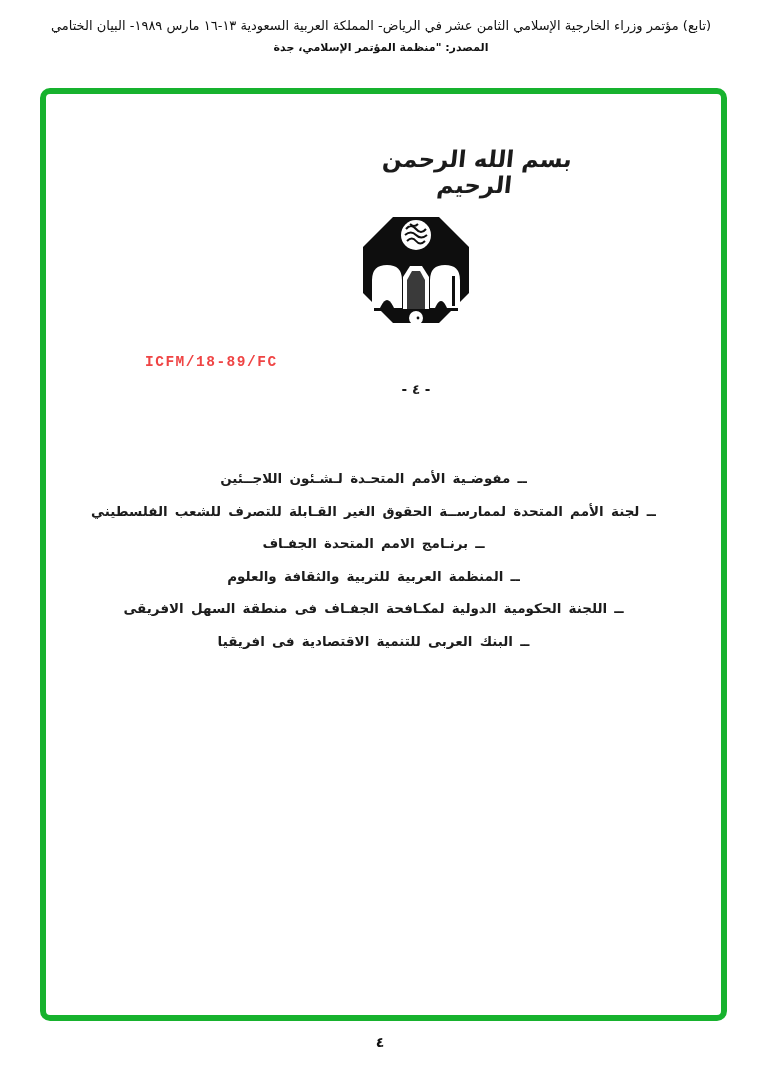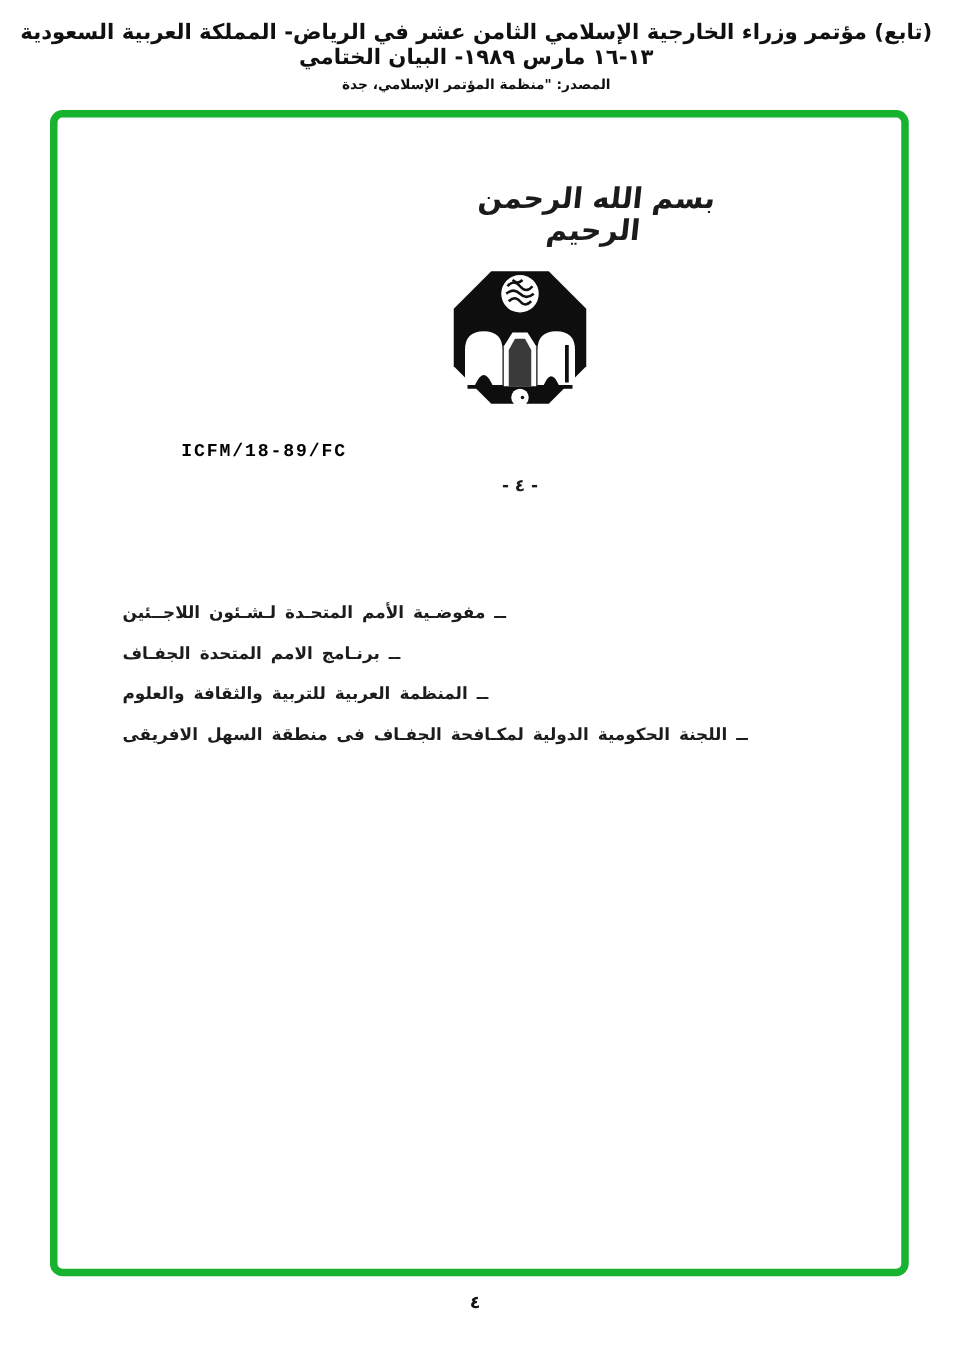--- a/index.html
+++ b/index.html
@@ -10,21 +10,21 @@
     overflow:hidden;
     font-family:"DejaVu Sans",sans-serif;
     color:#151515;
   }
   
   .src-header{
     position:absolute;top:16px;left:0;right:0;
     text-align:center;direction:rtl;
   }
   .src-line1{
-    font-size:17px;font-weight:bold;line-height:20px;
+    font-size:13px;font-weight:normal;line-height:20px;
     letter-spacing:0;color:#101010;
   }
   .src-line2{
     font-size:11px;font-weight:bold;margin-top:5px;color:#101010;
   }
   
   .page-frame{
     position:absolute;left:40px;top:88px;
     width:675px;height:921px;
     border:6px solid #17b22e;
@@ -38,31 +38,31 @@
     transform:skewX(-6deg);
     letter-spacing:0;
   }
   .emblem{
     position:absolute;left:314px;top:114px;
     width:112px;height:124px;
   }
   .doc-number{
     position:absolute;left:99px;top:260px;
     font-family:"Liberation Mono","DejaVu Sans Mono",monospace;
-    font-size:14.5px;font-weight:bold;letter-spacing:1.5px;color:#000000;
+    font-size:14.5px;font-weight:bold;letter-spacing:1.5px;color:#ef4444;
   }
   .page-marker{
     position:absolute;left:330px;top:287px;width:80px;
     text-align:center;direction:ltr;
     font-size:13.5px;font-weight:bold;letter-spacing:4px;color:#1a1a1a;
   }
   .org-list{
     position:absolute;right:60px;top:368px;left:40px;
-    direction:rtl;text-align:left;
-    list-style:none;margin:12px;padding:0;
+    direction:rtl;text-align:center;
+    list-style:none;margin:0;padding:0;
   }
   .org-list li{
     font-size:13.5px;font-weight:bold;color:#1c1c1c;
     line-height:32.5px;white-space:nowrap;
     word-spacing:2.5px;
   }
   
   .footer-page-number{
     position:absolute;left:340px;top:1034px;width:80px;
     text-align:center;
@@ -106,20 +106,22 @@
       <circle cx="58" cy="110" r="1.4" fill="#0e0e0e"></circle>
     </svg>
   </div>
 
   <div class="doc-number">ICFM/18-89/FC</div>
 
   <div class="page-marker">- ٤ -</div>
 
   <ul class="org-list">
     <li>ــ مفوضـية الأمم المتحـدة لـشـئون اللاجــئين</li>
+    <li>ــ لجنة الأمم المتحدة لممارســة الحقوق الغير القـابلة للتصرف للشعب الفلسطيني</li>
     <li>ــ برنـامج الامم المتحدة الجفـاف</li>
     <li>ــ المنظمة العربية للتربية والثقافة والعلوم</li>
     <li>ــ اللجنة الحكومية الدولية لمكـافحة الجفـاف فى منطقة السهل الافريقى</li>
+    <li>ــ البنك العربى للتنمية الاقتصادية فى افريقيا</li>
   </ul>
 
 </div>
 
 <div class="footer-page-number">٤</div>
 
 </body></html>

